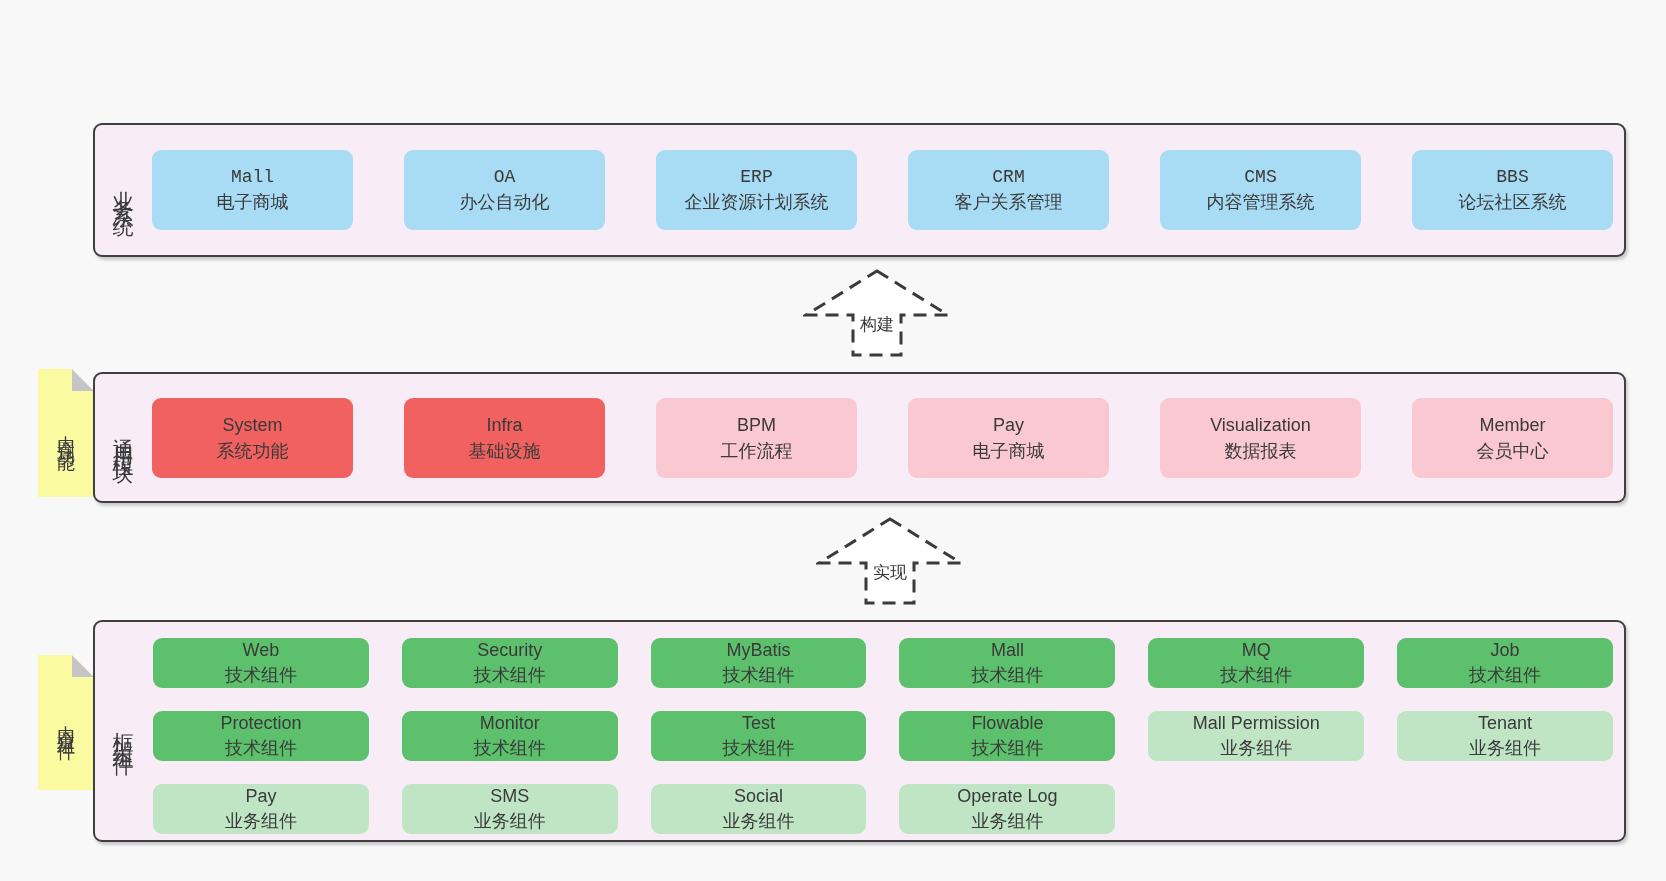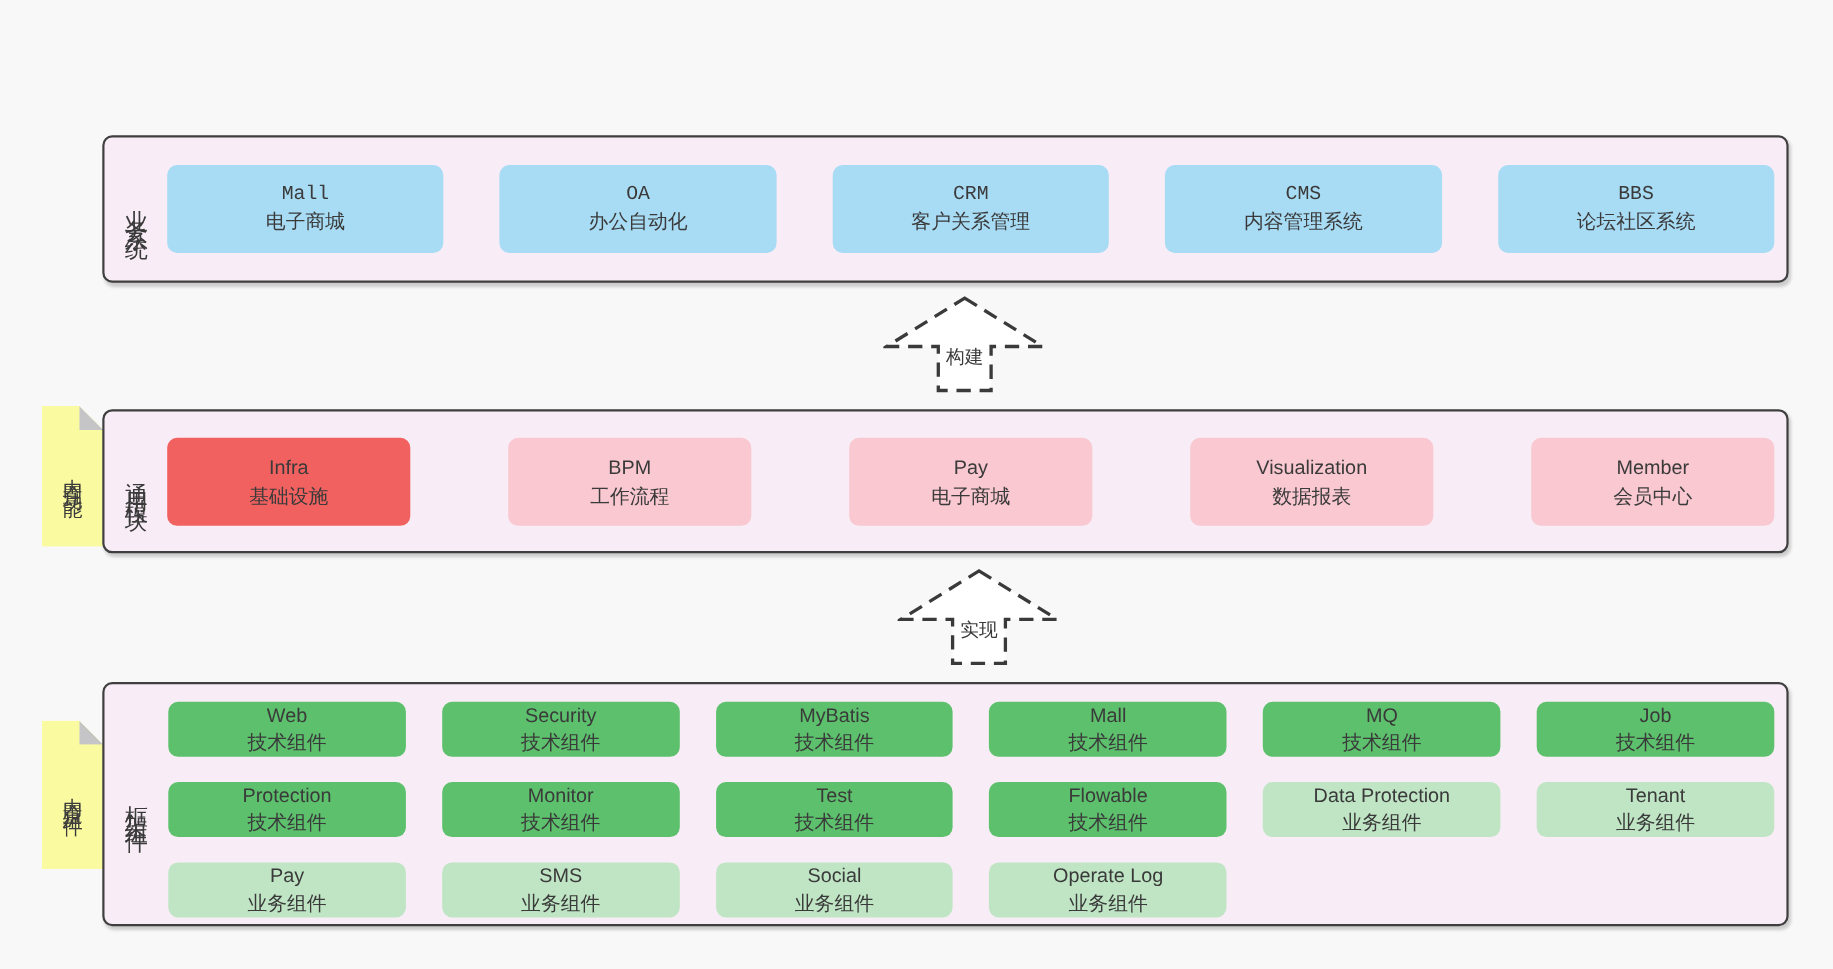--- a/index.html
+++ b/index.html
@@ -47,21 +47,21 @@
     display: flex; flex-direction: column;
     align-items: center; justify-content: center;
     text-align: center;
     font-size: 18px; line-height: 26px;
     padding: 0 12px; box-sizing: border-box;
   }
   .grid .box { line-height: 25px; }
 
   .blue        { background: var(--blue, #a8dbf4); font-family: Liberation Mono, monospace; }
   .red         { background: var(--red, #f16160); }
-  .pink        { background: var(--pink, #f9c8d1); margin-left: 38px; }
+  .pink        { background: var(--pink, #f9c8d1); }
   .green-dark  { background: var(--green-dark, #5cc06c); }
   .green-light { background: var(--green-light, #bfe5c4); }
 
   .tag {
     position: absolute; left: 38px; width: 56px; z-index: 1;
     background: var(--yellow, #fafaa1);
     clip-path: polygon(0 0, calc(100% - 22px) 0, 100% 22px, 100% 100%, 0 100%);
     display: flex; align-items: center; justify-content: center;
   }
   #tag-modules   { top: 369px; height: 128px; }
@@ -97,20 +97,24 @@
   <div class="boxes">
       <div class="box blue">
         <div class="box-name">Mall</div>
         <div class="box-desc">电子商城</div>
       </div>
       <div class="box blue">
         <div class="box-name">OA</div>
         <div class="box-desc">办公自动化</div>
       </div>
       <div class="box blue">
+        <div class="box-name">ERP</div>
+        <div class="box-desc">企业资源计划系统</div>
+      </div>
+      <div class="box blue">
         <div class="box-name">CRM</div>
         <div class="box-desc">客户关系管理</div>
       </div>
       <div class="box blue">
         <div class="box-name">CMS</div>
         <div class="box-desc">内容管理系统</div>
       </div>
       <div class="box blue">
         <div class="box-name">BBS</div>
         <div class="box-desc">论坛社区系统</div>
@@ -125,20 +129,24 @@
 
 <div class="tag" id="tag-modules">
   <span class="fold"></span>
   <span class="tag-text">内置功能</span>
 </div>
 
 <div class="layer" id="layer-modules">
   <div class="layer-label">通用模块</div>
   <div class="boxes">
       <div class="box red">
+        <div class="box-name">System</div>
+        <div class="box-desc">系统功能</div>
+      </div>
+      <div class="box red">
         <div class="box-name">Infra</div>
         <div class="box-desc">基础设施</div>
       </div>
       <div class="box pink">
         <div class="box-name">BPM</div>
         <div class="box-desc">工作流程</div>
       </div>
       <div class="box pink">
         <div class="box-name">Pay</div>
         <div class="box-desc">电子商城</div>
@@ -201,21 +209,21 @@
       </div>
       <div class="box green-dark">
         <div class="box-name">Test</div>
         <div class="box-desc">技术组件</div>
       </div>
       <div class="box green-dark">
         <div class="box-name">Flowable</div>
         <div class="box-desc">技术组件</div>
       </div>
       <div class="box green-light">
-        <div class="box-name">Data Protection</div>
+        <div class="box-name">Mall Permission</div>
         <div class="box-desc">业务组件</div>
       </div>
       <div class="box green-light">
         <div class="box-name">Tenant</div>
         <div class="box-desc">业务组件</div>
       </div>
       <div class="box green-light">
         <div class="box-name">Pay</div>
         <div class="box-desc">业务组件</div>
       </div>

